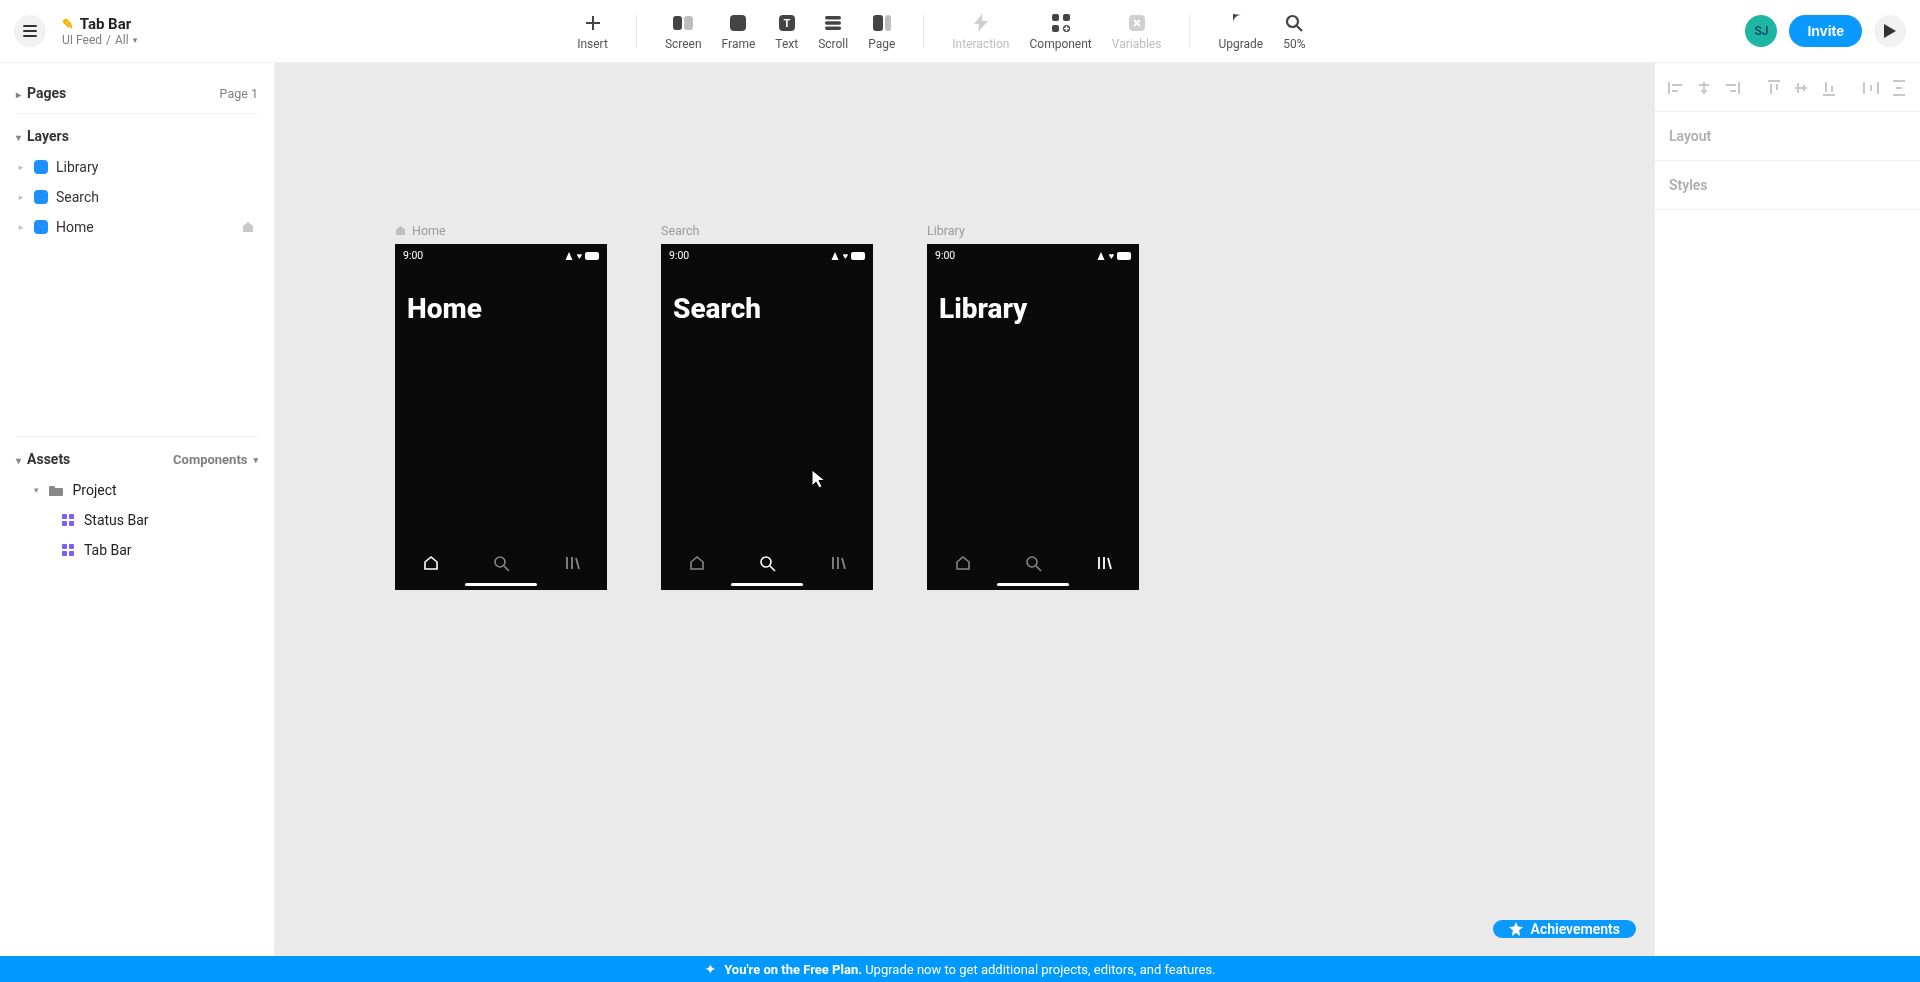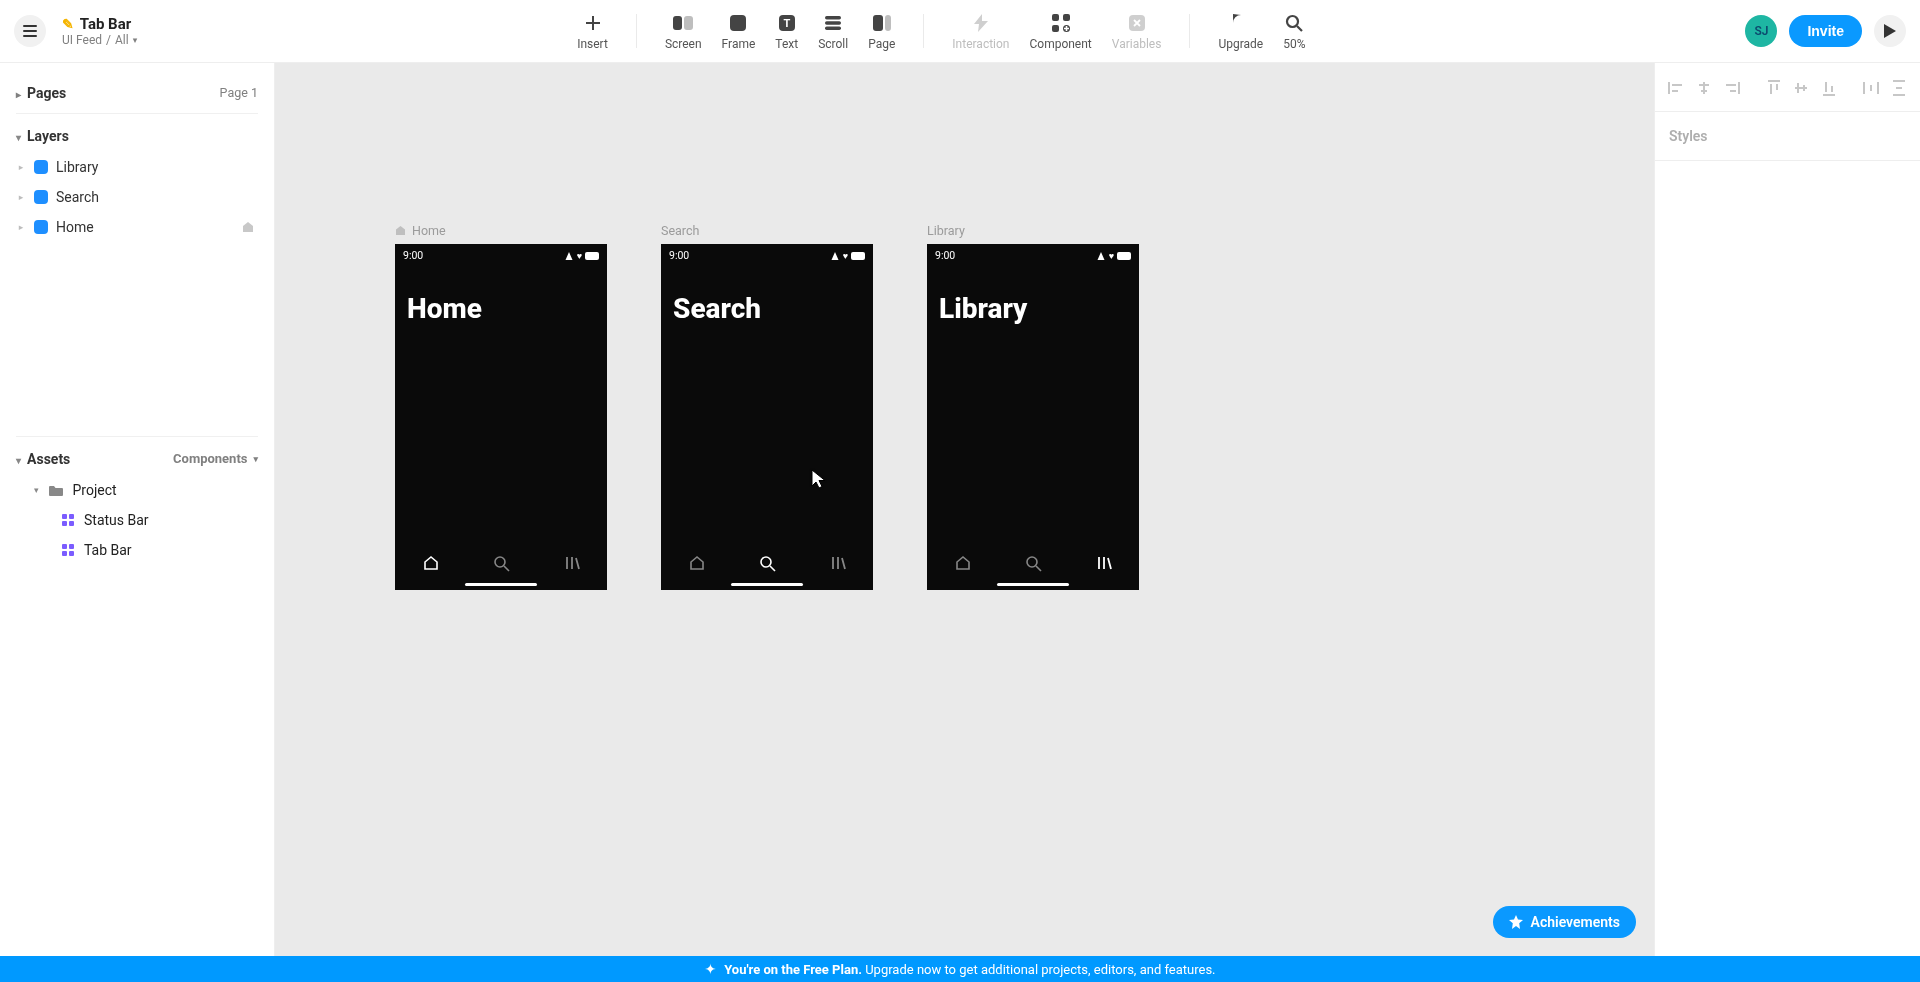--- a/index.html
+++ b/index.html
@@ -87,21 +87,21 @@
   }
 
   
   .left-panel {
     grid-row:2; grid-column:1;
     border-right:1px solid var(--panel-border);
     padding: 14px 8px 0 8px;
     overflow:auto;
   }
   .section-header {
-    display:flex; align-items:flex-start; justify-content:space-between;
+    display:flex; align-items:flex-end; justify-content:space-between;
     padding: 8px 8px; font-weight:700; font-size:14px; color:#333;
   }
   .section-header .meta { font-weight:400; color:var(--muted); font-size:12.5px; }
   .section-header .caret { color:var(--muted); margin-right:6px; font-size:10px; }
   .sep { height:1px; background:#f0f0f0; margin:4px 8px 6px 8px; }
 
   .tree-row {
     display:flex; align-items:center; gap:8px;
     padding:7px 4px 7px 8px; font-size:14px; color:#333;
     border-radius:4px;
@@ -156,21 +156,21 @@
   .tab-i { color:#878787; }
   .tab-i.active { color:#fff; }
   .home-ind {
     position:absolute; bottom:4px; left:50%; transform:translateX(-50%);
     width:72px; height:3px; background:#fff; border-radius:2px;
   }
 
   .achievements {
     position:absolute; right:18px; bottom:18px;
     background: var(--accent); color:#fff; font-weight:600;
-    height:32px; padding:8px 16px; border-radius:16px;
+    height:18px; padding:8px 16px; border-radius:16px;
     display:flex; align-items:center; gap:8px; font-size:14px;
   }
 
   
   .right-panel {
     grid-row:2; grid-column:3;
     border-left:1px solid var(--panel-border);
     padding-top:8px;
   }
   .align-row {
@@ -587,20 +587,21 @@
           <svg width="16" height="14" stroke="#c7c7c7" stroke-width="2" fill="none">
             <path d="M1 1v12M15 1v12M8 4v6"></path>
           </svg>
         </div>
       <div class="align-btn">
           <svg width="14" height="16" stroke="#c7c7c7" stroke-width="2" fill="none">
             <path d="M1 1h12M1 15h12M4 8h6"></path>
           </svg>
         </div>
     </div>
+    <div class="rp-section">Layout</div>
     <div class="rp-section">Styles</div>
   </div>
 
   <div class="banner">
     <span class="spark">✦</span>
     <span><span class="bold">You're on the Free Plan.</span> <span>Upgrade now to get additional projects, editors, and features.</span></span>
   </div>
 
 </div>
 

